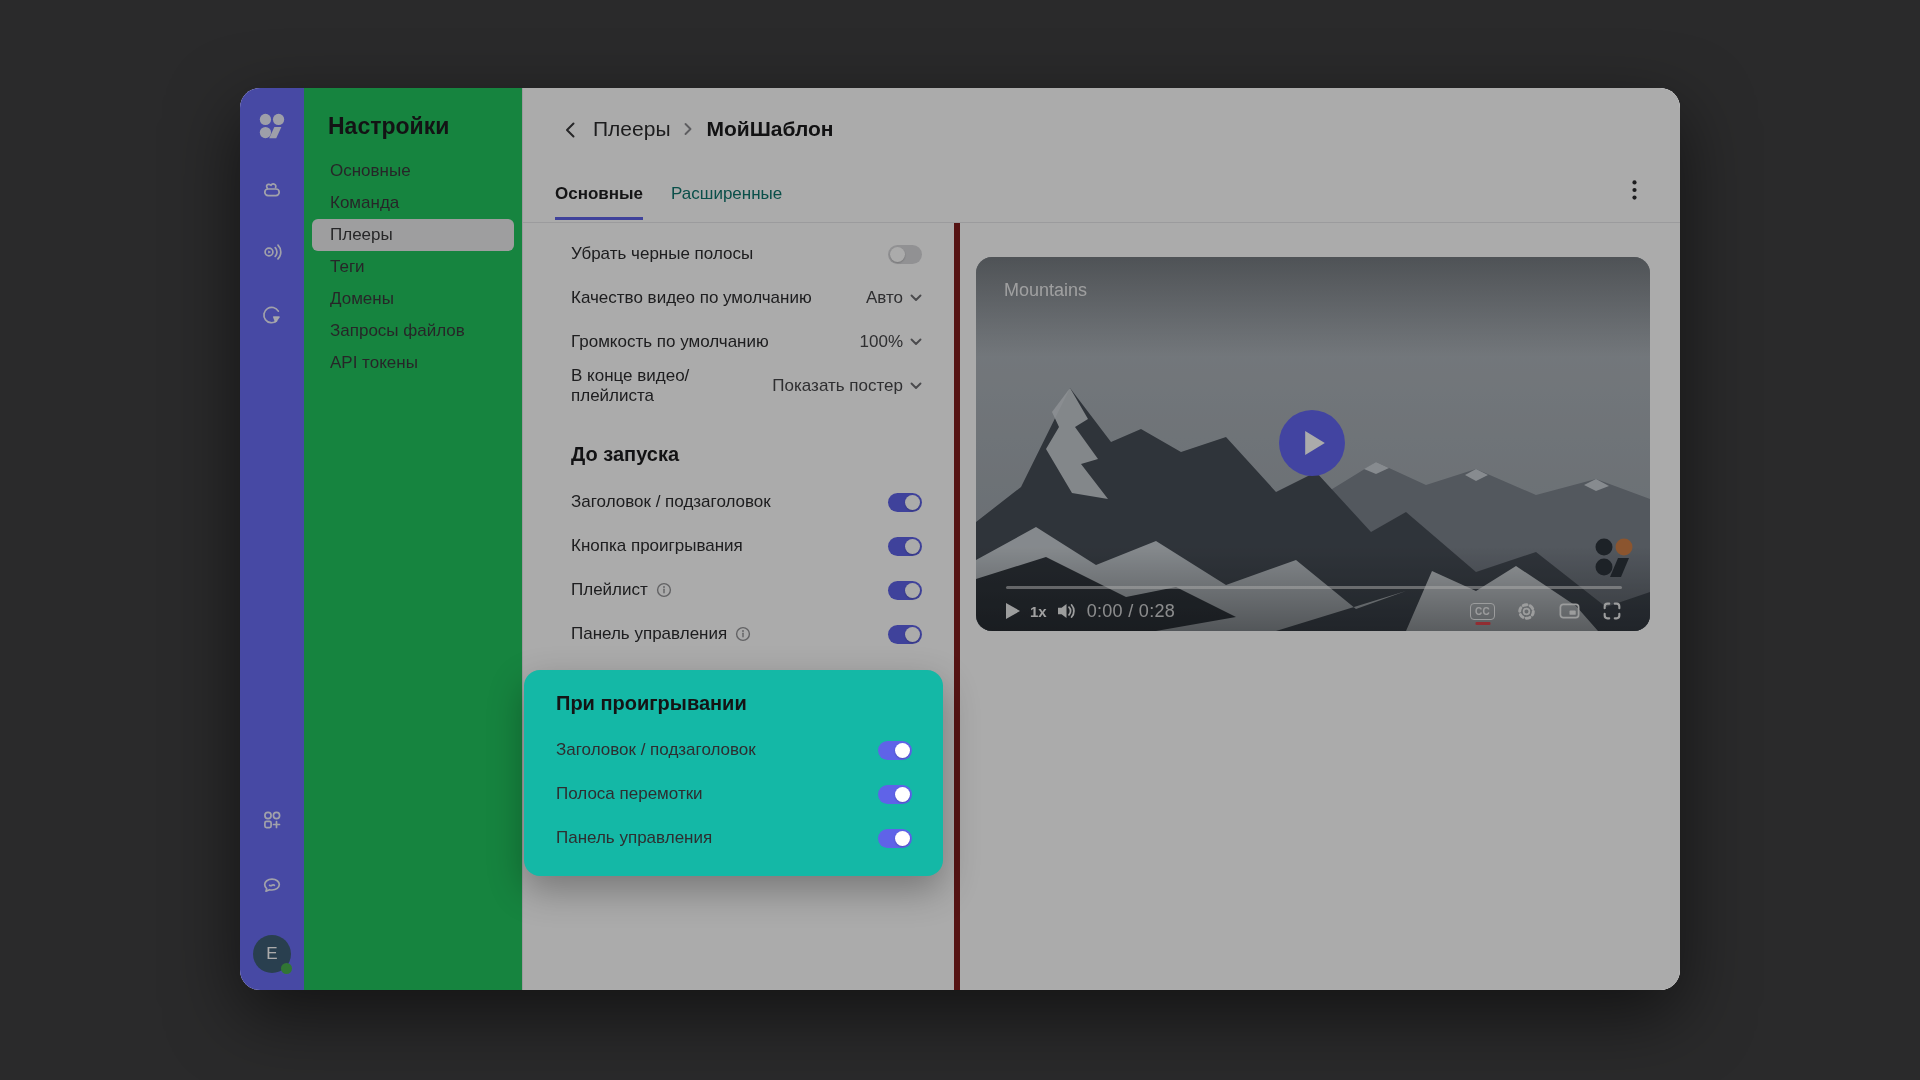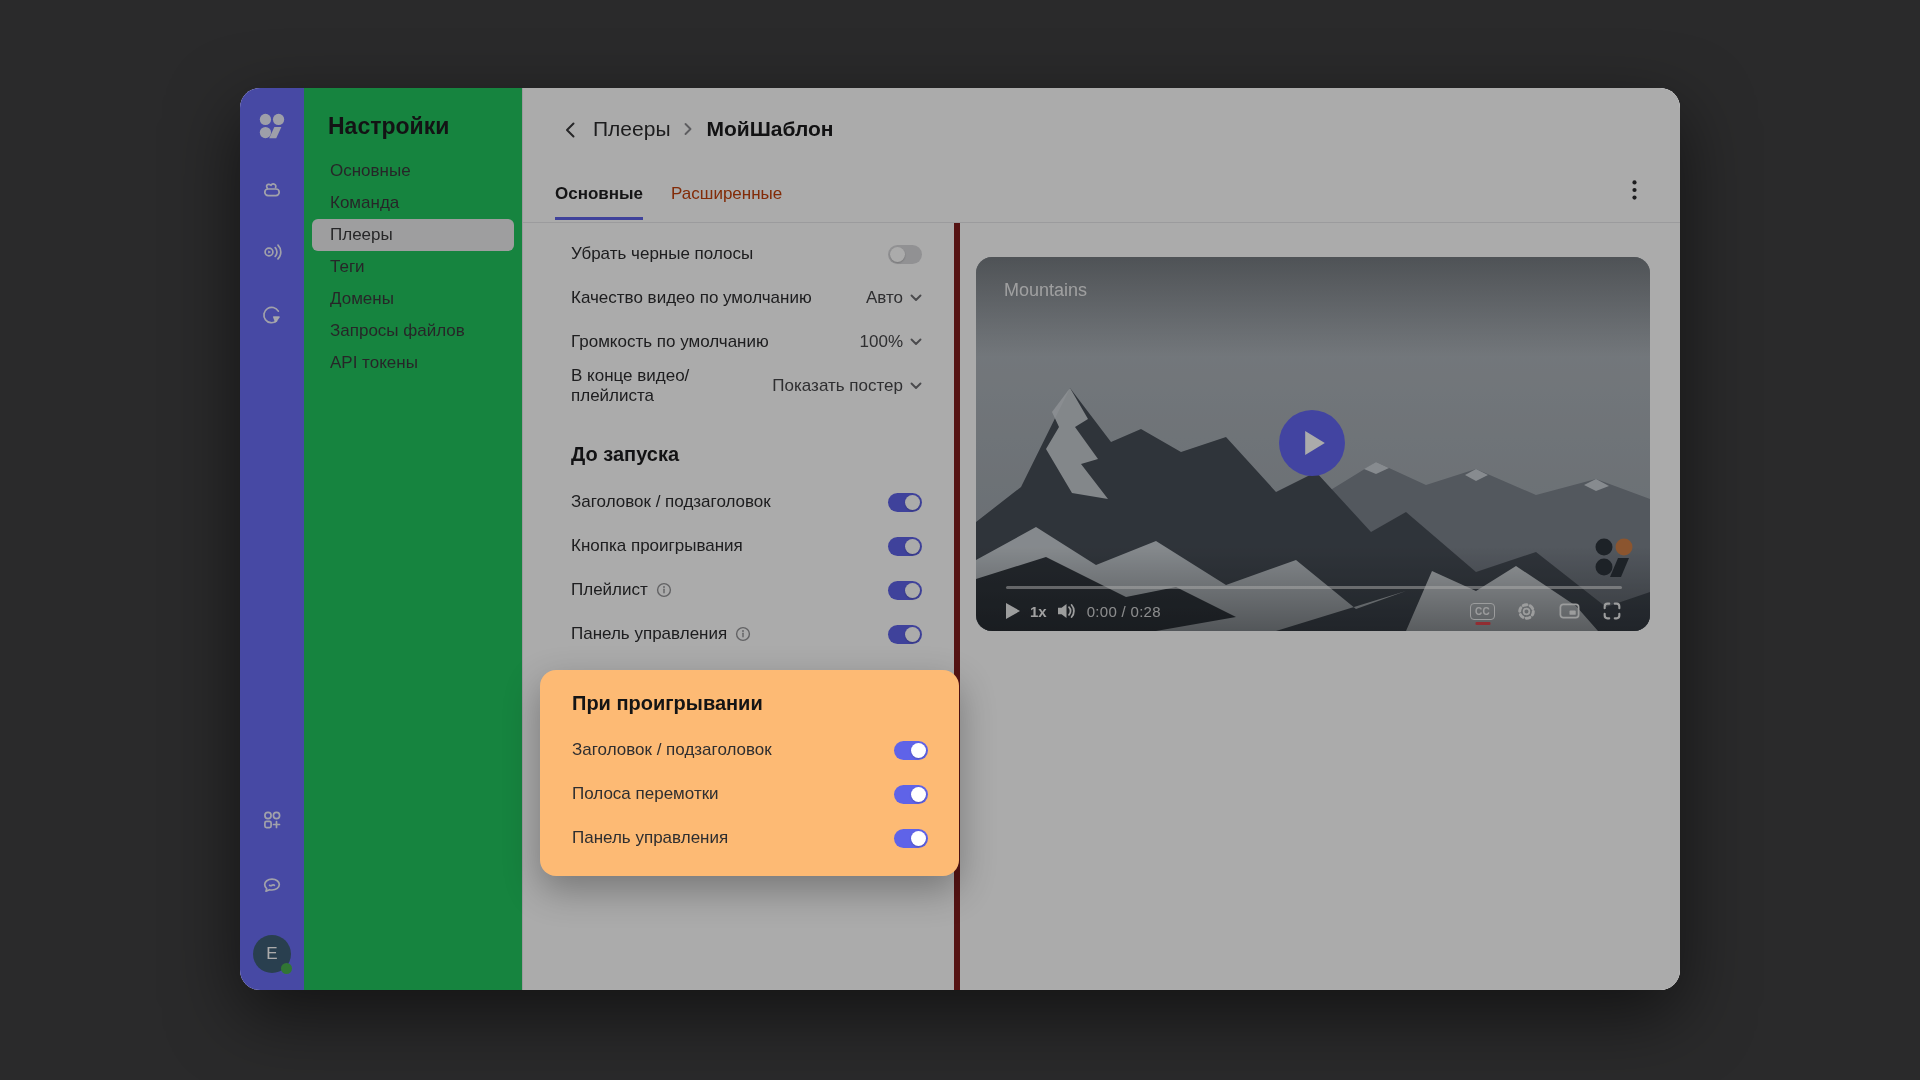--- a/index.html
+++ b/index.html
@@ -55,21 +55,21 @@
   }
   .side-item.selected{ background:#ececee; }
 
   
   .main{ position:absolute; left:283px; top:0; right:0; bottom:0; background:#fff; }
   .back-btn{ position:absolute; left:36px; top:30px; width:24px; height:24px; cursor:pointer; }
   .crumbs{ position:absolute; left:70px; top:28px; height:26px; display:flex; align-items:center; gap:13px; font-size:21px; }
   .crumb-parent{ color:#2c2c2e; cursor:pointer; }
   .crumb-current{ color:#1b1b1d; font-weight:bold; }
   .tabs{ position:absolute; left:32px; top:95px; display:flex; gap:28px; }
-  .tab{ font-size:17px; line-height:22px; color:#c2410c; padding-bottom:12px; cursor:pointer; }
+  .tab{ font-size:17px; line-height:22px; color:#0f766e; padding-bottom:12px; cursor:pointer; }
   .tab.active{ color:#202022; font-weight:bold; border-bottom:3px solid var(--accent); }
   .header-divider{ position:absolute; left:0; right:0; top:134px; height:1px; background:#e7e7ea; }
   .kebab{ position:absolute; right:34px; top:90px; width:24px; height:24px; cursor:pointer; display:flex; align-items:center; justify-content:center; }
 
   
   .settings-col{
     position:absolute; left:16px; top:135px; bottom:0; width:421px;
     border-right:6px solid #7f1d1d;
   }
   .rows-general{ margin-top:9px; }
@@ -113,35 +113,35 @@
   }
   .controls{
     position:absolute; left:30px; right:27px; top:341px; height:26px;
     display:flex; align-items:center; justify-content:space-between;
     color:#e9eaeb;
   }
   .c-left{ display:flex; align-items:center; gap:10px; }
   .c-right{ display:flex; align-items:center; gap:20px; }
   .ctl{ cursor:pointer; display:flex; align-items:center; }
   .speed{ font-size:15px; font-weight:bold; color:#f0f0f1; }
-  .time{ font-size:15px; color:rgba(255,255,255,.78); letter-spacing:.3px; }
+  .time{ font-size:18px; color:rgba(255,255,255,.78); letter-spacing:.3px; }
   .cc-badge{
     position:relative; width:25px; height:17px; border:1.7px solid #e8e9ea; border-radius:4px;
     font-size:10px; font-weight:bold; letter-spacing:.4px; color:#e8e9ea;
     display:flex; align-items:center; justify-content:center; cursor:pointer;
   }
   .cc-badge::after{
     content:""; position:absolute; left:50%; transform:translateX(-50%); bottom:-6px;
     width:15px; height:2.5px; background:#d8444b; border-radius:1px;
   }
 
   
   .spotlight{
-    position:absolute; left:300px; top:582px; width:419px; height:206px;
-    background:#fdba74; border-radius:16px; z-index:60;
+    position:absolute; left:284px; top:582px; width:419px; height:206px;
+    background:#14b8a6; border-radius:16px; z-index:60;
     box-shadow:0 14px 36px rgba(0,0,0,.30);
   }
   .spotlight h2{ margin:21px 32px 0; font-size:20px; line-height:24px; font-weight:bold; color:#141415; }
   .spot-rows{ margin-top:13px; }
   .spotlight .srow{ padding:0 31px 0 32px; }
 </style>
 </head>
 <body>
 
 <div class="window">

